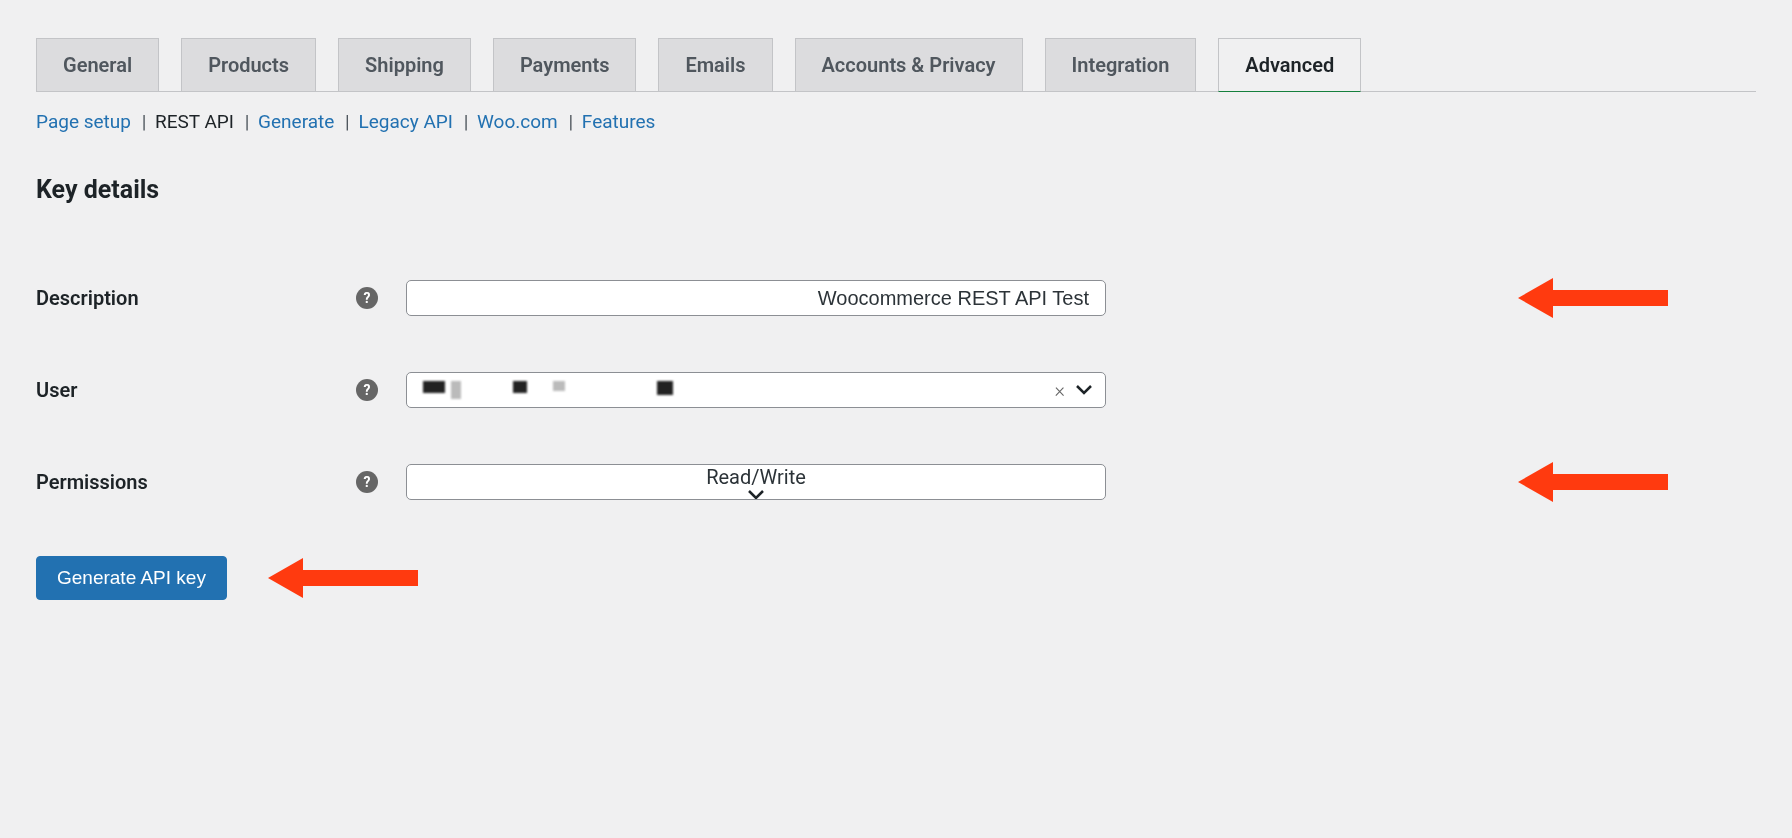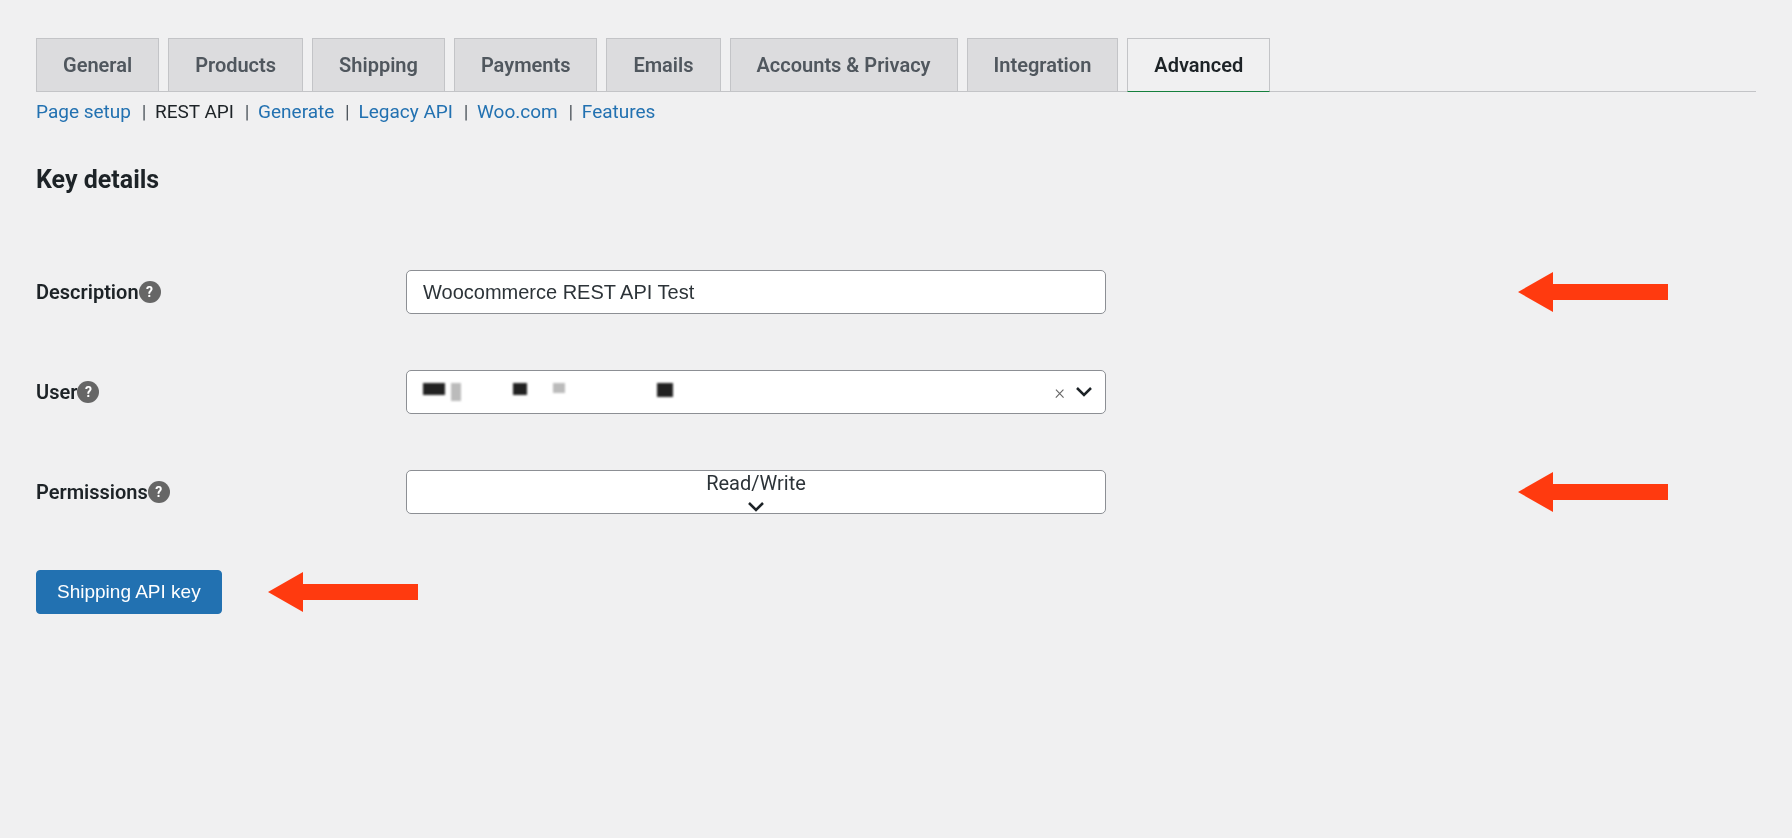--- a/index.html
+++ b/index.html
@@ -8,23 +8,23 @@
     background: #f0f0f1;
     color: #1d2327;
     font-size: 14px;
     width: 1792px;
   }
   .wrap { padding: 20px 36px 40px 36px; }
 
   
   .tabs {
     display: flex;
-    gap: 9px;
+    gap: 22px;
     border-bottom: 1px solid #c3c4c7;
-    margin-bottom: 8px;
+    margin-bottom: 18px;
     position: relative;
     padding-top: 18px;
   }
   .tab {
     background: #dcdcde;
     padding: 14px 26px;
     font-size: 20px;
     font-weight: 600;
     color: #50575e;
     border: 1px solid #c3c4c7;
@@ -63,20 +63,21 @@
   .form-row {
     display: flex;
     align-items: center;
     margin-bottom: 56px;
     position: relative;
   }
   .form-row .label-col {
     width: 370px;
     display: flex;
     align-items: center;
+    justify-content: space-between;
     padding-right: 20px;
   }
   .form-row label {
     font-size: 20px;
     font-weight: 600;
     color: #1d2327;
   }
   .help-icon {
     width: 22px; height: 22px;
     border-radius: 50%;
@@ -86,27 +87,28 @@
     font-weight: 700;
     display: inline-flex;
     align-items: center;
     justify-content: center;
     margin-right: 8px;
   }
   .input-col { position: relative; }
 
   .text-input, .select-box, .user-box {
     width: 700px;
-    height: 44px;
+    height: 36px;
     border: 1px solid #8c8f94;
     border-radius: 5px;
     background: #fff;
     font-size: 20px;
     padding: 0 16px;
     color: #2c3338;
+    text-align: right;
   }
   .text-input { outline: none; }
 
   .user-box { display:flex; align-items:center; justify-content:space-between; padding-right:12px; cursor:pointer; }
   .user-content { display:flex; align-items:center; gap:8px; }
   .blur-block { display:flex; gap:6px; filter: blur(1px); }
   .bb { background:#222; display:inline-block; }
   .bb1 { width:22px; height:12px; }
   .bb2 { width:10px; height:18px; background:#bbb; }
   .bb3 { width:14px; height:12px; }
@@ -232,21 +234,21 @@
       </div>
       <div class="arrow arrow-b">
         <svg viewBox="0 0 150 50">
             <polygon points="0,25 35,5 35,17 150,17 150,33 35,33 35,45" fill="#ff3a0f"></polygon>
           </svg>
       </div>
     </div>
   </div>
 
   <div class="submit-row">
-    <button class="btn-primary">Shipping API key</button>
+    <button class="btn-primary">Generate API key</button>
     <div class="arrow arrow-c">
       <svg viewBox="0 0 150 50">
           <polygon points="0,25 35,5 35,17 150,17 150,33 35,33 35,45" fill="#ff3a0f"></polygon>
         </svg>
     </div>
   </div>
 
 </div>
 
 </body></html>

